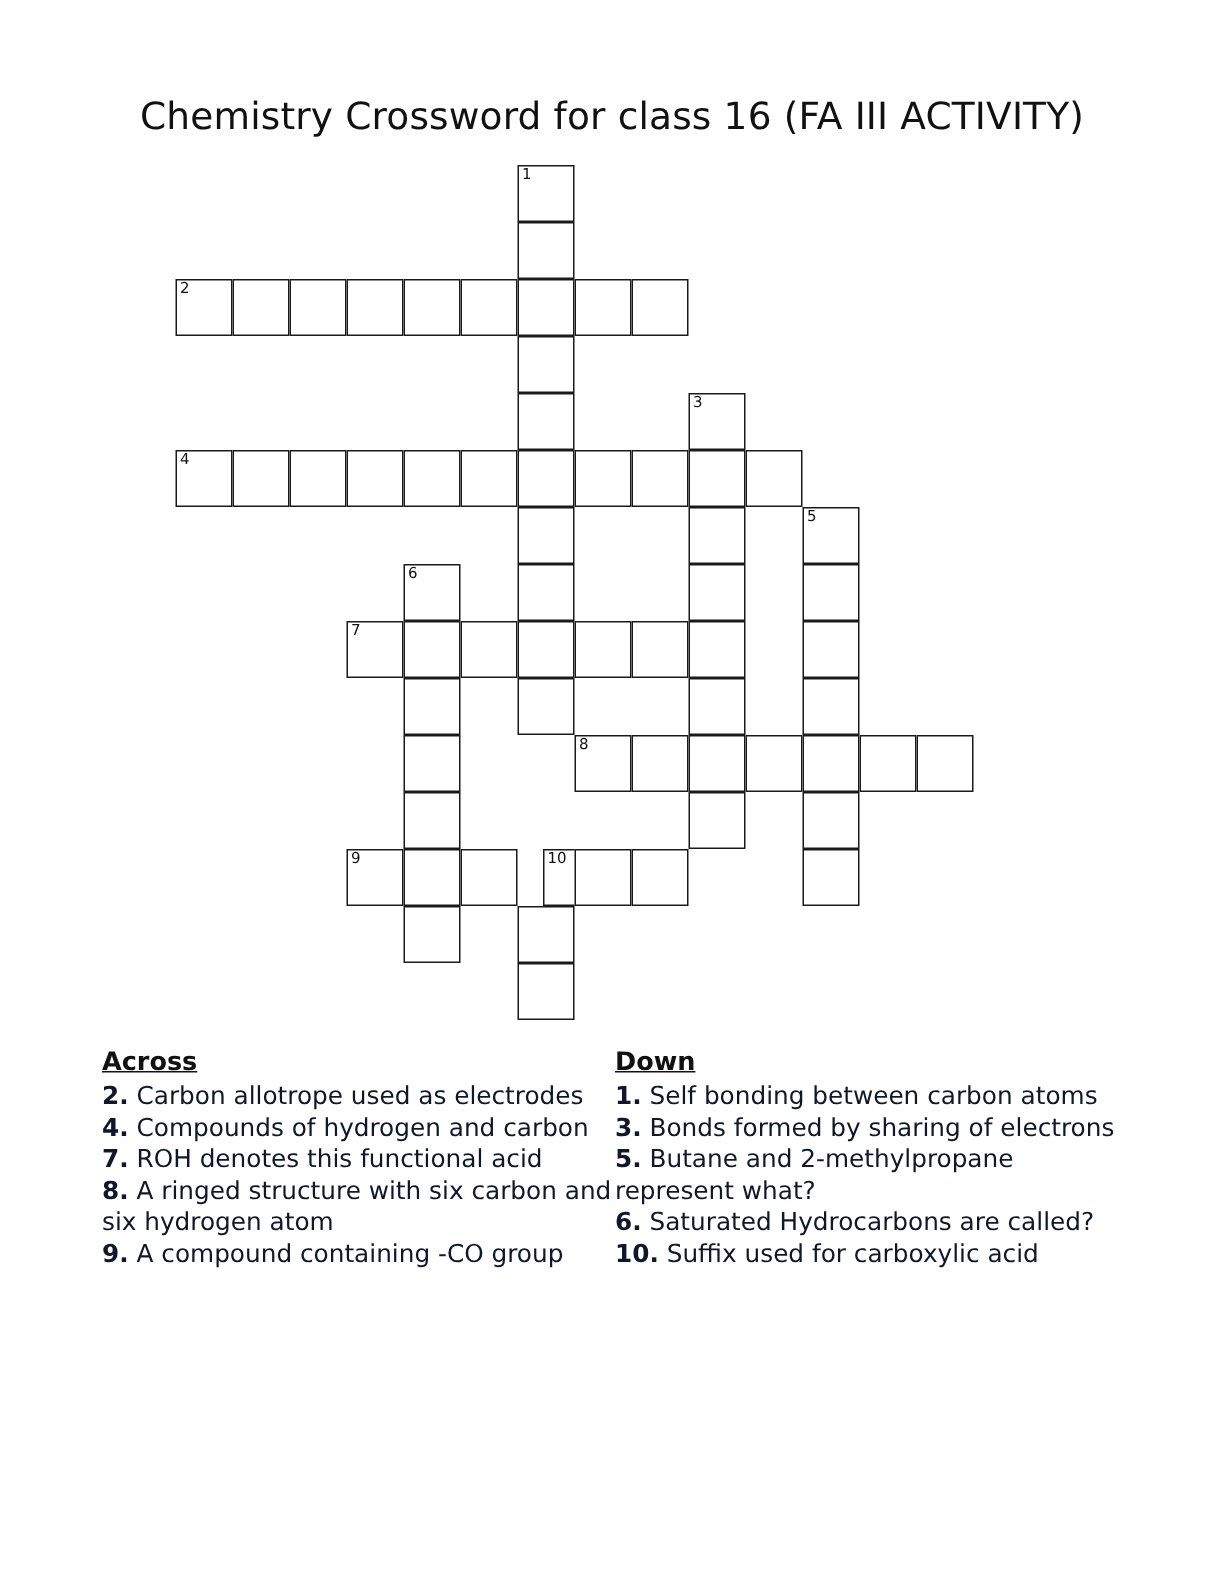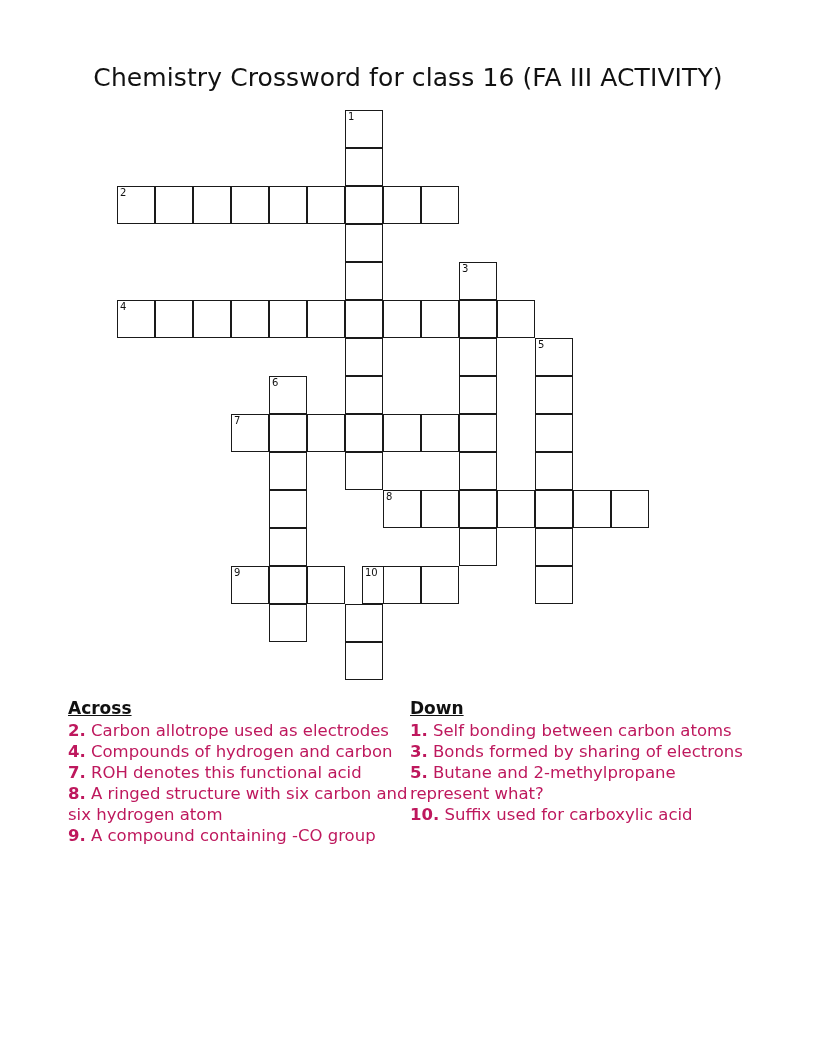--- a/index.html
+++ b/index.html
@@ -71,21 +71,21 @@
   .clue-head {
     font-size: 17px;
     font-weight: bold;
     text-decoration: underline;
     margin: 0 0 2px 0;
     color: #111111;
   }
   .clue {
     font-size: 16.5px;
     line-height: 21px;
-    color: #be185d;
+    color: #0f172a;
     margin: 0;
   }
   .clue b {
     font-weight: bold;
   }
 </style>
 </head>
 <body>
 
 <div id="page">
@@ -190,18 +190,19 @@
           <p class="clue"><b>8.</b><span> A ringed structure with six carbon and six hydrogen atom</span></p>
           <p class="clue"><b>9.</b><span> A compound containing -CO group</span></p>
         </div>
     </div>
     <div class="clue-col" id="col-down">
       <div class="clue-head">Down</div>
       <div id="down-list">
           <p class="clue"><b>1.</b><span> Self bonding between carbon atoms</span></p>
           <p class="clue"><b>3.</b><span> Bonds formed by sharing of electrons</span></p>
           <p class="clue"><b>5.</b><span> Butane and 2-methylpropane represent what?</span></p>
+          <p class="clue"><b>6.</b><span> Saturated Hydrocarbons are called?</span></p>
           <p class="clue"><b>10.</b><span> Suffix used for carboxylic acid</span></p>
         </div>
     </div>
   </div>
 
 </div>
 
 </body></html>

